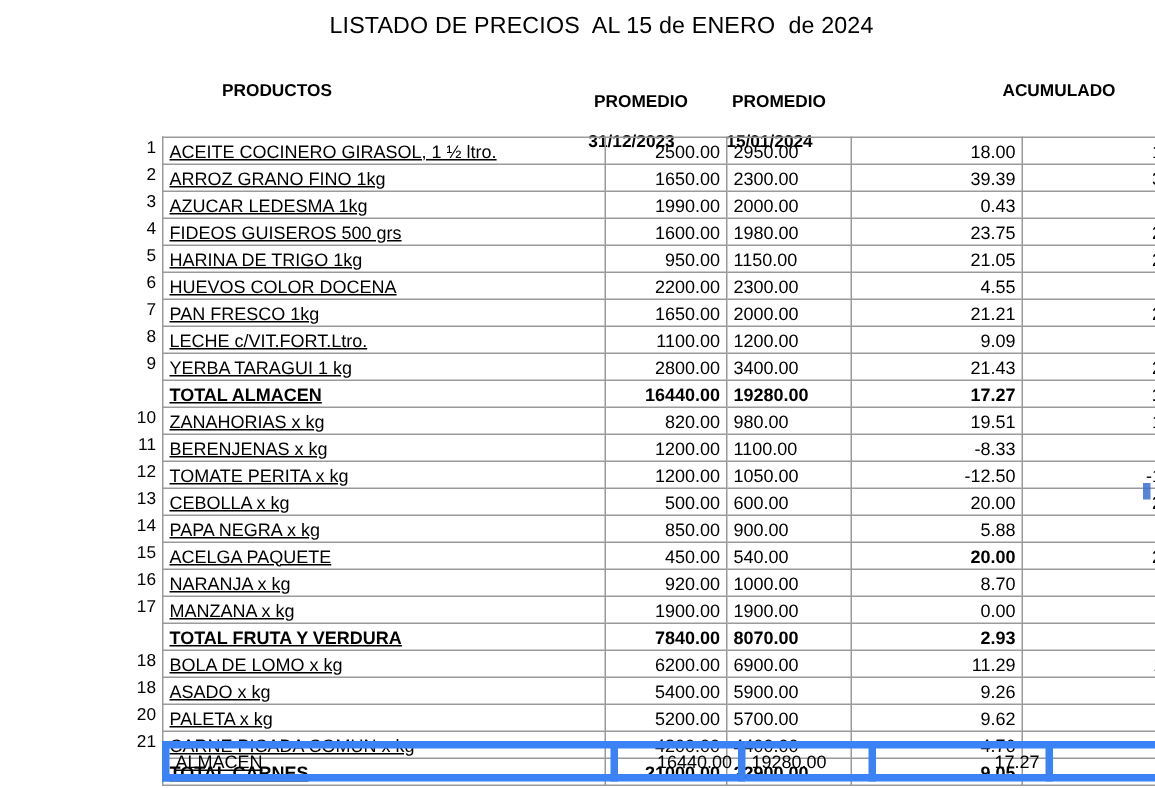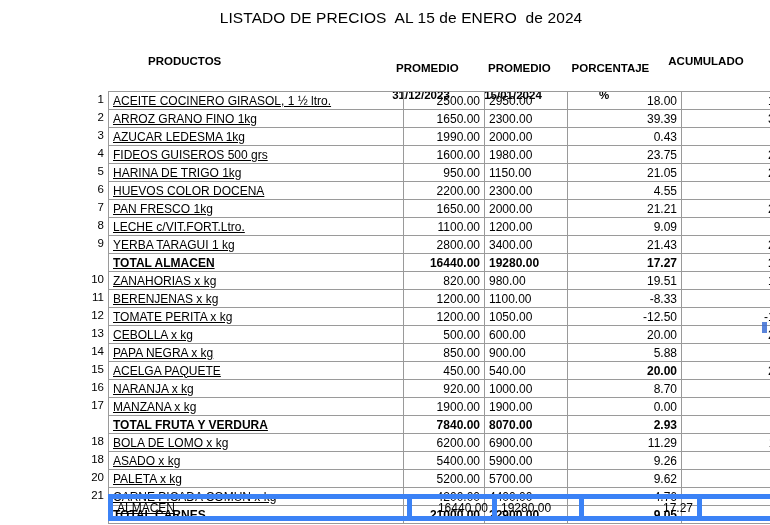--- a/index.html
+++ b/index.html
@@ -134,24 +134,20 @@
 
 <div id="col-headers">
   <div class="hdr" id="hdr-productos">PRODUCTOS</div>
   <div class="hdr" id="hdr-prom1">
     <span>PROMEDIO</span>
     <span class="l2">31/12/2023</span>
   </div>
   <div class="hdr" id="hdr-prom2">
     <span>PROMEDIO</span>
     <span class="l2">15/01/2024</span>
-  </div>
-  <div class="hdr" id="hdr-porc">
-    <span>PORCENTAJE</span>
-    <span class="l2">%</span>
   </div>
   <div class="hdr" id="hdr-acum">ACUMULADO</div>
 </div>
 
 <div id="row-index">
     <div>1</div>
     <div>2</div>
     <div>3</div>
     <div>4</div>
     <div>5</div>

